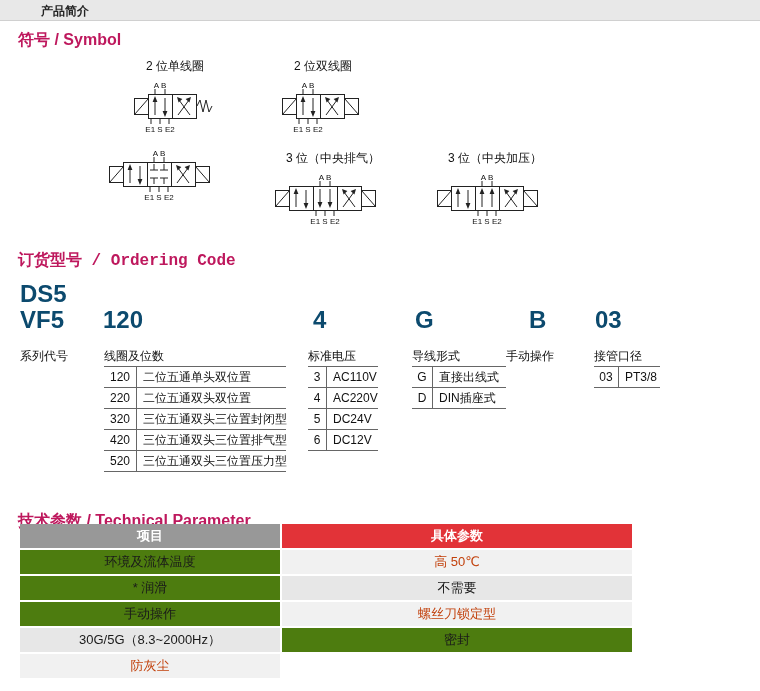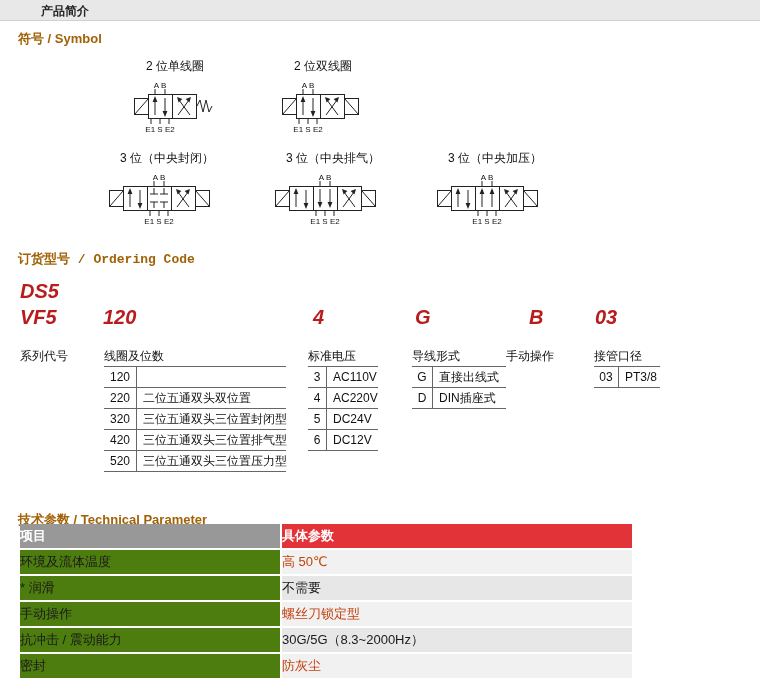--- a/index.html
+++ b/index.html
@@ -6,39 +6,39 @@
   body{
     width:760px;height:691px;position:relative;background:#ffffff;
     font-family:"Liberation Sans","DejaVu Sans",sans-serif;color:#111;
     overflow:hidden;
   }
   .abs{position:absolute;}
   
   .topbar{left:0;top:0;width:760px;height:20px;background:#e8e8e8;border-bottom:1px solid #d0d0d0;}
   .topbar-label{left:8px;top:3px;font-size:12px;font-weight:700;color:#222;margin-left:33px;}
   
-  .sec-title{font-size:13px;font-weight:700;color:#a16207;}
+  .sec-title{font-size:16px;font-weight:700;color:#be185d;}
   
   .diagram{position:absolute;text-align:center;}
   .diagram .cap{font-size:12px;color:#111;margin-bottom:7px;}
   .vs{fill:#ffffff;stroke:#222;stroke-width:1;}
   .vl{stroke:#222;stroke-width:1;fill:none;}
   .vf{fill:#222;stroke:none;}
   .vt{font-size:8px;fill:#111;font-family:"Liberation Sans",sans-serif;}
   
-  .code-big{font-size:20px;font-weight:700;color:#b91c1c;font-style:italic;}
+  .code-big{font-size:24px;font-weight:700;color:#0c4a6e;}
   .og-label{font-size:12px;color:#111;}
   .og-table{border-top:1px solid #666;font-size:12px;color:#111;}
   .og-row{display:flex;border-bottom:1px solid #666;height:20px;line-height:20px;}
   .og-code{text-align:center;border-right:1px solid #666;flex:0 0 auto;}
   .og-desc{padding-left:6px;text-align:left;flex:1 1 auto;white-space:nowrap;}
   .w-g1 .og-code{width:32px;} .w-g2 .og-code{width:18px;} .w-g3 .og-code{width:20px;} .w-g5 .og-code{width:24px;}
   
   .ptable{display:grid;grid-template-columns:260px 350px;gap:2px;background:#ffffff;}
-  .pcell{height:24px;line-height:24px;text-align:left;font-size:13px;}
+  .pcell{height:24px;line-height:24px;text-align:center;font-size:13px;}
   .ph-left{background:#989898;color:#ffffff;font-weight:700;}
   .ph-right{background:#e23338;color:#ffffff;font-weight:700;}
   .pl{background:#4d7c0f;color:#1a1a1a;}
   .pr-a{background:#f1f1f1;color:#c2410c;}
   .pr-b{background:#e7e7e7;color:#1a1a1a;}
 </style>
 </head>
 <body>
 
 <svg width="0" height="0" style="position:absolute" aria-hidden="true">
@@ -129,21 +129,20 @@
     <use href="#cellX" x="62" y="12"></use>
     <use href="#solR" x="86" y="16"></use>
     <line x1="41" y1="37" x2="41" y2="42" class="vl"></line>
       <line x1="50" y1="37" x2="50" y2="42" class="vl"></line>
       <line x1="59" y1="37" x2="59" y2="42" class="vl"></line>
     <text x="50" y="50" text-anchor="middle" class="vt">E1 S E2</text>
   </svg>
 </div>
 
 <div class="diagram" style="left:92px;top:150px;width:150px;">
-  <div class="cap">3 位（中央封闭）</div>
   <svg width="150" height="52">
     <text x="67" y="6" text-anchor="middle" class="vt">A B</text>
     <line x1="62" y1="7" x2="62" y2="12" class="vl"></line>
       <line x1="72" y1="7" x2="72" y2="12" class="vl"></line>
     <use href="#solL" x="17" y="16"></use>
     <use href="#cellA" x="31" y="12"></use>
     <use href="#cellT" x="55" y="12"></use>
     <use href="#cellX" x="79" y="12"></use>
     <use href="#solR" x="103" y="16"></use>
     <line x1="58" y1="37" x2="58" y2="42" class="vl"></line>
@@ -199,20 +198,21 @@
 <div class="abs code-big" style="left:415px;top:306px;">G</div>
 <div class="abs code-big" style="left:529px;top:306px;">B</div>
 <div class="abs code-big" style="left:595px;top:306px;">03</div>
 
 <div class="abs og-label" style="left:20px;top:348px;">系列代号</div>
 
 <div class="abs og-label" style="left:104px;top:348px;">线圈及位数</div>
 <div class="abs og-table w-g1" style="left:104px;top:366px;width:182px;">
   <div class="og-row">
       <div class="og-code">120</div>
+      <div class="og-desc">二位五通单头双位置</div>
     </div>
   <div class="og-row">
       <div class="og-code">220</div>
       <div class="og-desc">二位五通双头双位置</div>
     </div>
   <div class="og-row">
       <div class="og-code">320</div>
       <div class="og-desc">三位五通双头三位置封闭型</div>
     </div>
   <div class="og-row">
@@ -275,18 +275,17 @@
 
   <div class="pcell pl">环境及流体温度</div>
   <div class="pcell pr-a">高 50℃</div>
 
   <div class="pcell pl">* 润滑</div>
   <div class="pcell pr-b">不需要</div>
 
   <div class="pcell pl">手动操作</div>
   <div class="pcell pr-a">螺丝刀锁定型</div>
 
-  <div class="pcell pl">抗冲击 / 震动能力</div>
   <div class="pcell pr-b">30G/5G（8.3~2000Hz）</div>
 
   <div class="pcell pl">密封</div>
   <div class="pcell pr-a">防灰尘</div>
 </div>
 
 </body></html>

